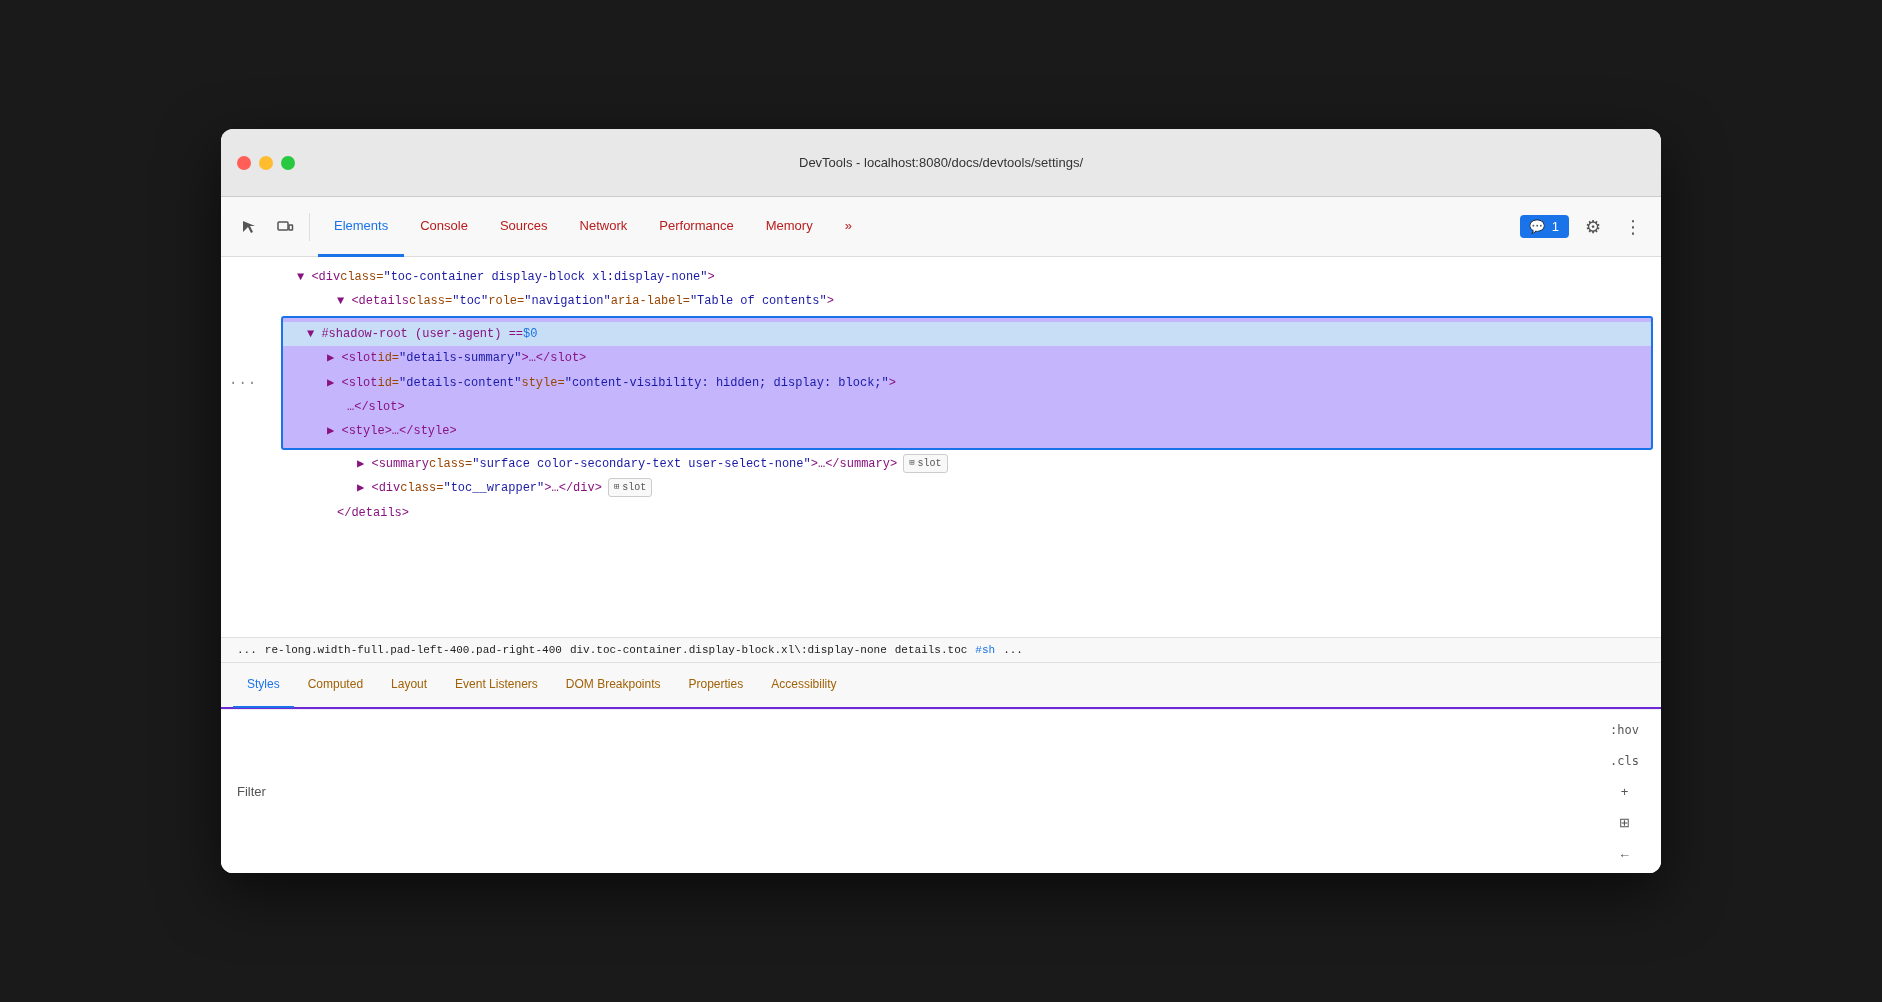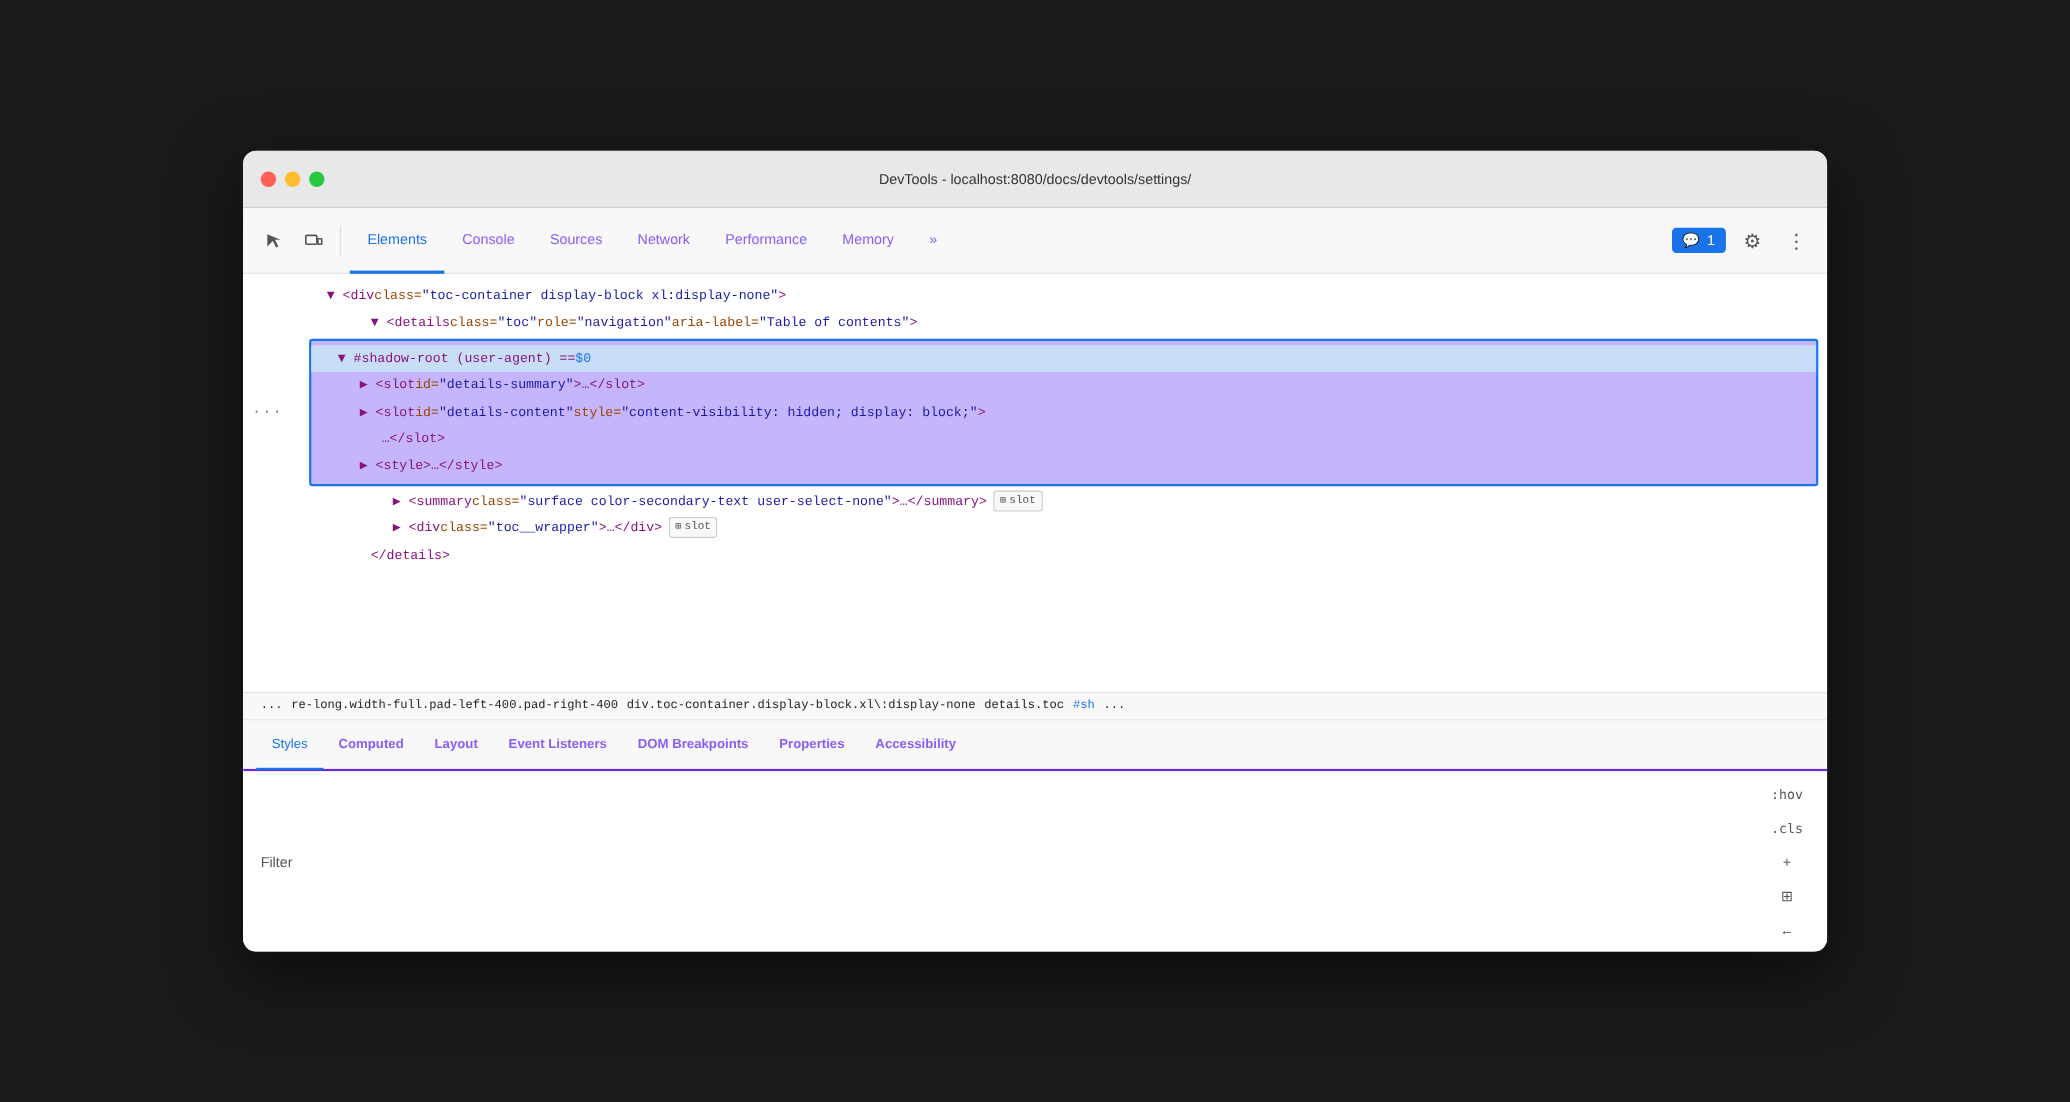--- a/index.html
+++ b/index.html
@@ -16,21 +16,21 @@
       width: 1440px;
       background: #f0f0f0;
       border-radius: 12px;
       overflow: hidden;
       box-shadow: 0 20px 60px rgba(0,0,0,0.6);
     }
 
     
     .title-bar {
       background: #e8e8e8;
-      height: 52px;
+      height: 68px;
       display: flex;
       align-items: center;
       padding: 0 16px;
       border-bottom: 1px solid #ccc;
       position: relative;
     }
     .traffic-lights {
       display: flex;
       gap: 8px;
       align-items: center;
@@ -87,21 +87,21 @@
       align-items: flex-start;
       gap: 0;
       flex: 1;
     }
     .tab-item {
       padding: 0 16px;
       height: 60px;
       display: flex;
       align-items: center;
       font-size: 13px;
-      color: #8b5cf6;
+      color: #b91c1c;
       cursor: pointer;
       border-bottom: 3px solid transparent;
       white-space: nowrap;
     }
     .tab-item.active {
       color: #1a73e8;
       border-bottom: 3px solid #1a73e8;
       font-weight: 500;
     }
 
@@ -240,24 +240,23 @@
       display: flex;
       align-items: center;
       padding: 0 12px;
     }
     .lower-tab {
       padding: 0 14px;
       height: 46px;
       display: flex;
       align-items: center;
       font-size: 12px;
-      color: #8b5cf6;
+      color: #a16207;
       cursor: pointer;
       border-bottom: 2px solid transparent;
-      font-weight: bold;
     }
     .lower-tab.active {
       color: #1a73e8;
       border-bottom: 2px solid #1a73e8;
       font-weight: 500;
     }
 
     
     .filter-bar {
       background: #fff;

